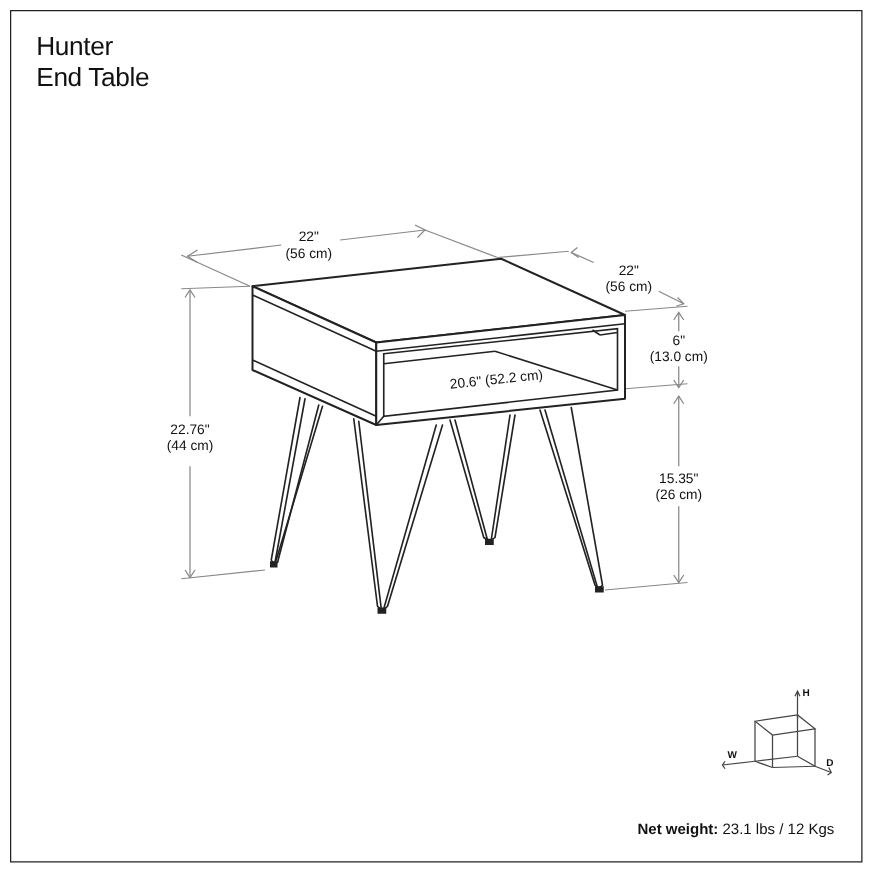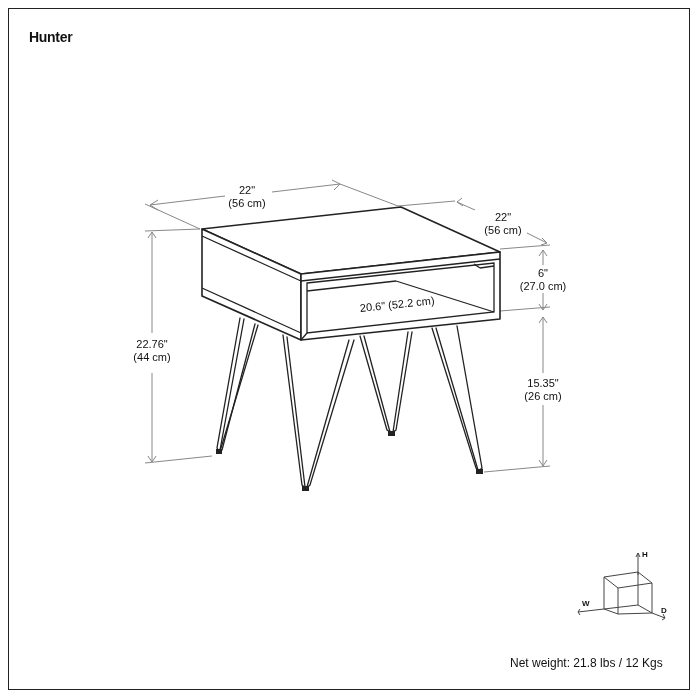--- a/index.html
+++ b/index.html
@@ -1,32 +1,33 @@
 <!DOCTYPE html>
 <html><head>
 <meta charset="utf-8">
 <style>
   html, body { margin:0; padding:0; background:#fff; }
   body { width:700px; height:700px; position:relative; overflow:hidden; font-family:"Liberation Sans", sans-serif; color:#111; }
   .frame { position:absolute; left:8px; top:8px; width:682px; height:682px; border:1.5px solid #222; box-sizing:border-box; }
-  .title { position:absolute; left:29px; top:25px; font-weight:bold; font-size:14px; line-height:25px; letter-spacing:-0.3px; }
+  .title { position:absolute; left:29px; top:25px; font-weight:normal; font-size:21px; line-height:25px; letter-spacing:-0.3px; }
   .title div { white-space:nowrap; }
   .label { position:absolute; font-size:11px; line-height:13px; text-align:center; white-space:nowrap; color:#111; }
   .weight { position:absolute; left:510px; top:656px; font-size:12px; white-space:nowrap; }
-  .weight b { font-weight:normal; }
+  .weight b { font-weight:bold; }
   svg { position:absolute; left:0; top:0; }
   .axlbl { position:absolute; font-size:8px; font-weight:bold; }
 </style>
 </head>
 <body>
 
 <div class="frame"></div>
 
 <div class="title">
   <div>Hunter</div>
+  <div>End Table</div>
 </div>
 
 <svg width="700" height="700" viewBox="0 0 700 700">
 
   <g stroke="#888" stroke-width="1" fill="none">
 
     <line x1="150" y1="205" x2="225" y2="196"></line>
     <line x1="272" y1="192" x2="340" y2="184"></line>
     <polyline points="158,200 150,205 158,210"></polyline>
     <polyline points="332,180 340,184 334,190"></polyline>
@@ -140,27 +141,27 @@
 <div class="label" style="left:478px; top:211px; width:50px;">
   <div>22"</div>
   <div>(56 cm)</div>
 </div>
 <div class="label" style="left:130px; top:338px; width:44px;">
   <div>22.76"</div>
   <div>(44 cm)</div>
 </div>
 <div class="label" style="left:516px; top:267px; width:54px;">
   <div>6"</div>
-  <div>(27.0 cm)</div>
+  <div>(13.0 cm)</div>
 </div>
 <div class="label" style="left:518px; top:377px; width:50px;">
   <div>15.35"</div>
   <div>(26 cm)</div>
 </div>
 <div class="label" style="left:360px; top:302px; transform:rotate(-6deg); transform-origin:left center;">20.6" (52.2 cm)</div>
 
 <div class="axlbl" style="left:642px; top:550px;">H</div>
 <div class="axlbl" style="left:582px; top:599px;">W</div>
 <div class="axlbl" style="left:661px; top:606px;">D</div>
 
 <div class="weight">
-  <b>Net weight:</b><span> 21.8 lbs / 12 Kgs</span>
+  <b>Net weight:</b><span> 23.1 lbs / 12 Kgs</span>
 </div>
 
 </body></html>

